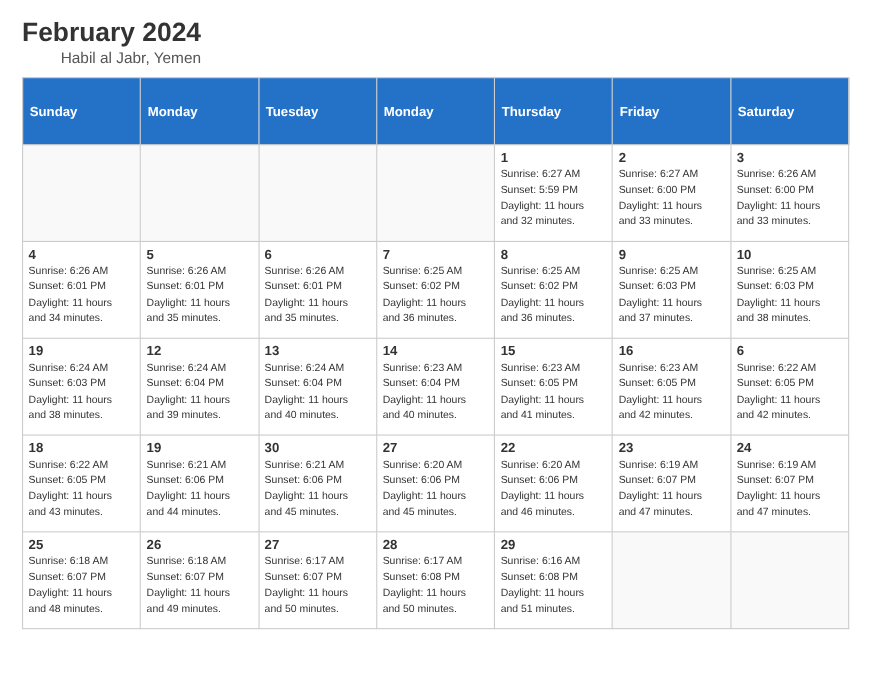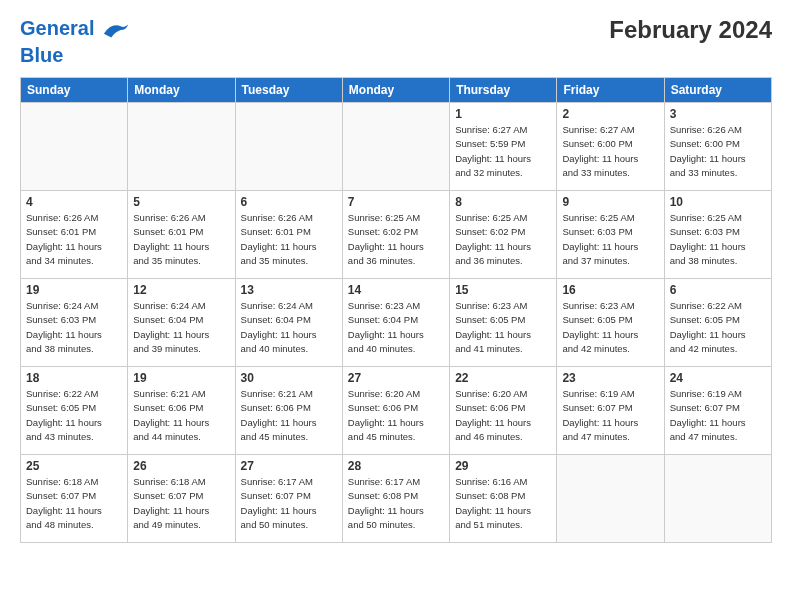--- a/index.html
+++ b/index.html
@@ -44,21 +44,21 @@
     }
     .calendar {
       width: 100%;
       border-collapse: collapse;
       table-layout: fixed;
     }
     .calendar th {
       background-color: #2471c8;
       color: #fff;
       text-align: left;
-      padding: 5px 6px;
+      padding: 23px 6px;
       font-size: 12px;
       border: 1px solid #ccc;
     }
     .calendar td {
       border: 1px solid #ccc;
       vertical-align: top;
       padding: 4px 5px;
       font-size: 10px;
       color: #333;
       height: 88px;
@@ -76,33 +76,23 @@
     .day-info {
       line-height: 1.5;
       font-size: 9.5px;
     }
   </style>
 </head>
 <body>
 
 <div class="page">
   <div class="header">
-    <div class="logo">
-      <div>
-        <div style="font-size:20px;font-weight:bold;color:#333;line-height:1.15;">
-          <span style="color:#1a6abf;">General</span>
-          <svg class="logo-icon" viewBox="0 0 30 20" style="display:inline;vertical-align:middle;">
-            <path d="M2 14 Q10 2 20 6 Q24 8 28 4 Q26 10 20 10 Q14 12 10 18 Z" fill="#1a6abf"></path>
-          </svg>
-        </div>
-        <div style="font-size:20px;font-weight:bold;color:#1a6abf;line-height:1.15;">Blue</div>
-      </div>
-    </div>
     <div class="title-block">
       <div class="month-title">February 2024</div>
+      <div class="subtitle">Habil al Jabr, Yemen</div>
     </div>
   </div>
 
   <table class="calendar">
     <thead>
       <tr>
         <th>Sunday</th>
         <th>Monday</th>
         <th>Tuesday</th>
         <th>Monday</th>

